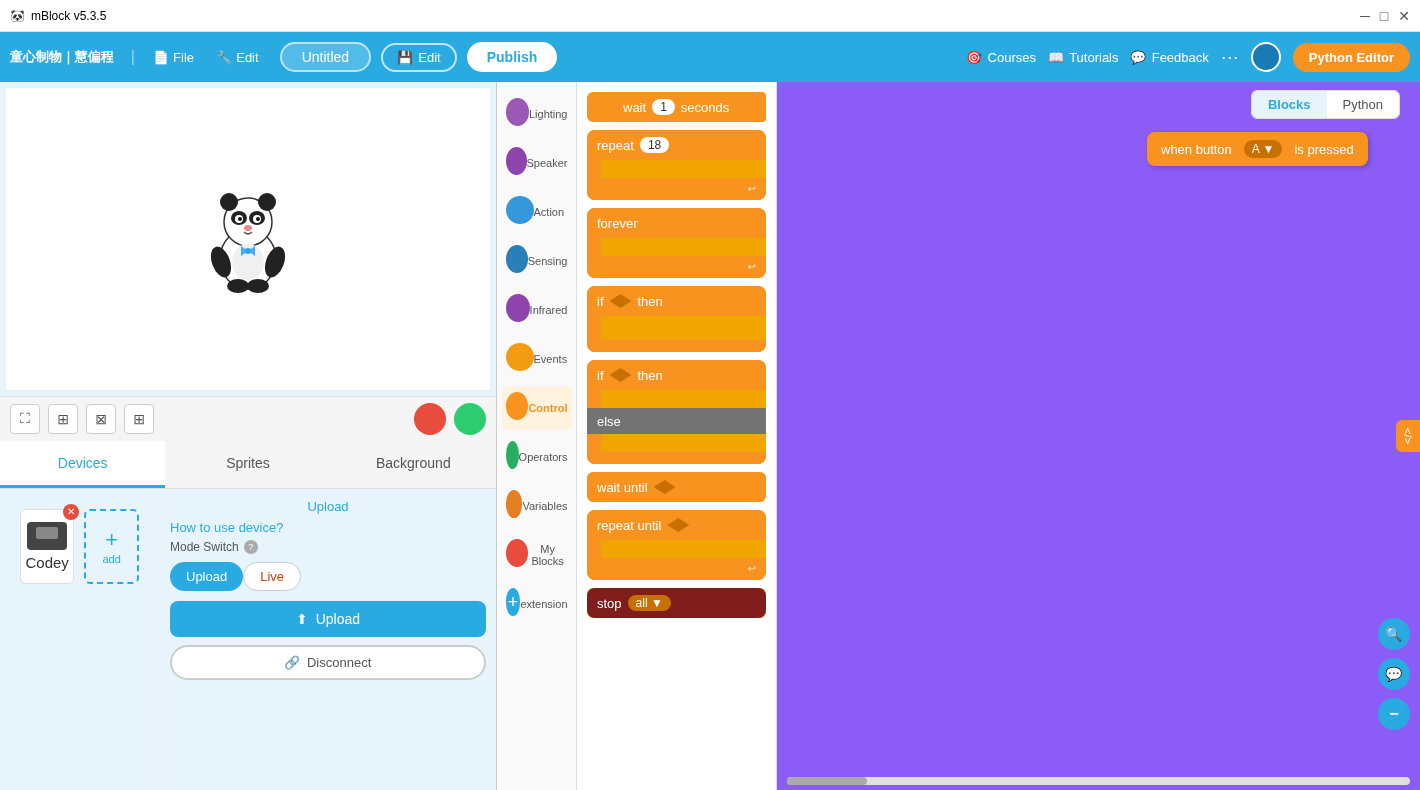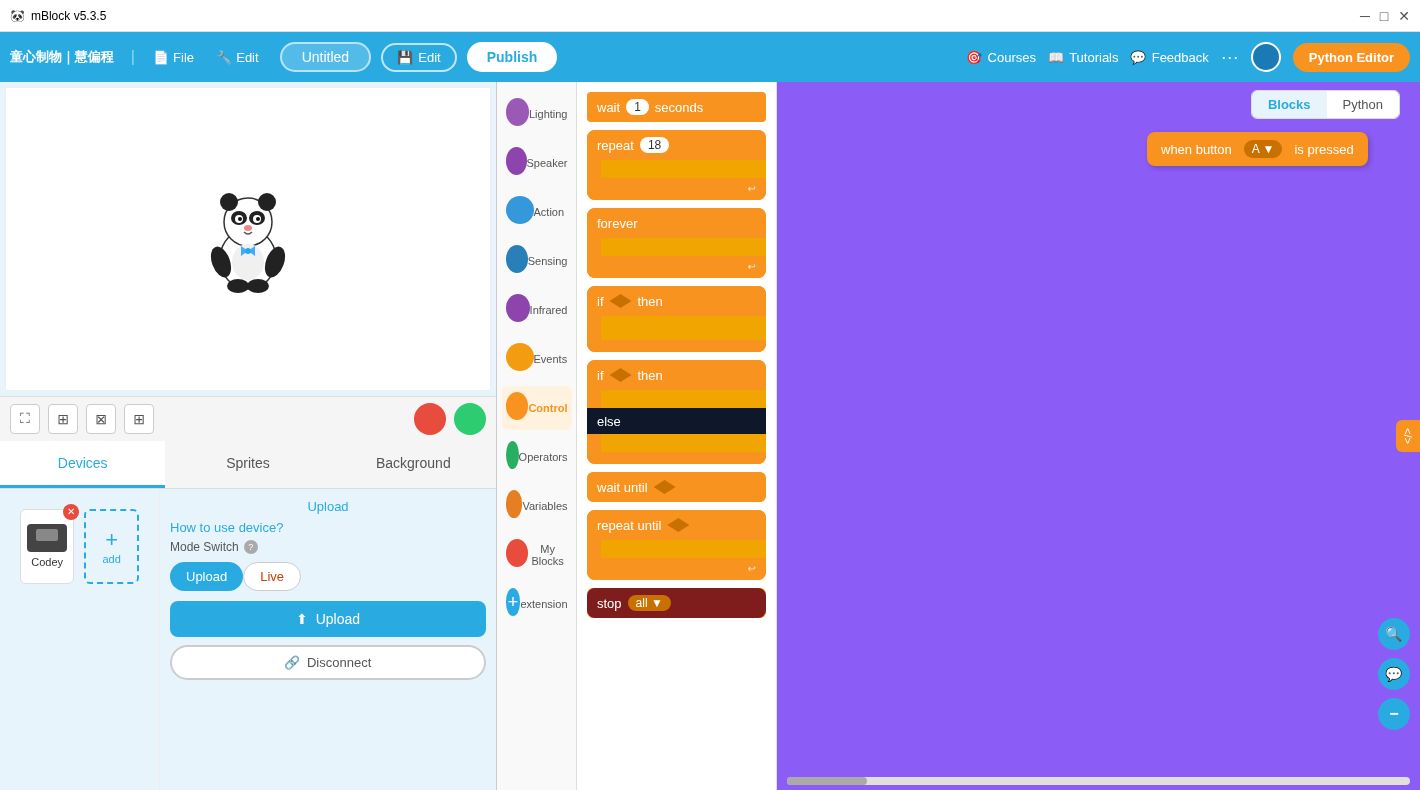--- a/index.html
+++ b/index.html
@@ -169,21 +169,21 @@
       cursor: pointer;
       background: white;
     }
     .device-remove {
       position: absolute; top: -6px; right: -6px;
       width: 16px; height: 16px; border-radius: 50%;
       background: #e74c3c; color: white; font-size: 10px;
       display: flex; align-items: center; justify-content: center;
       cursor: pointer;
     }
-    .device-label { font-size: 11px; color: #333; margin-top: 4px; }
+    .device-label { font-size: 15px; color: #333; margin-top: 4px; }
     .add-card {
       width: 70px; height: 75px;
       border: 2px dashed #29abe2;
       border-radius: 6px;
       display: flex; flex-direction: column; align-items: center; justify-content: center;
       cursor: pointer;
       color: #29abe2;
     }
 
     
@@ -647,21 +647,21 @@
 
       <div class="cat-item">
         <div class="cat-plus">+</div>
         <span class="cat-label">extension</span>
       </div>
     </div>
 
     <div class="blocks-list">
 
       <div class="block block-orange">
-        <div class="block-row" style="background:#f7931e;border-radius:4px;">
+        <div class="block-row" style="background:#f7931e;border-radius:4px;margin-left:26px;">
           <span class="block-text">wait</span>
           <span class="block-value">1</span>
           <span class="block-text">seconds</span>
         </div>
       </div>
 
       <div class="block" style="background:#f7931e;border-radius:8px;">
         <div class="block-row" style="background:#f7931e;border-radius:8px 8px 0 0;">
           <span class="block-text">repeat</span>
           <span class="block-value">18</span>
@@ -692,21 +692,21 @@
         <div style="background:#f7931e;height:12px;border-radius:0 0 8px 8px;"></div>
       </div>
 
       <div class="block" style="background:#f7931e;border-radius:8px;">
         <div class="block-row" style="background:#f7931e;border-radius:8px 8px 0 0;">
           <span class="block-text">if</span>
           <div class="block-diamond"></div>
           <span class="block-text">then</span>
         </div>
         <div style="background:#f0a500;margin:0 0 0 14px;min-height:18px;"></div>
-        <div style="background:#0f172a;padding:4px 10px;">
+        <div style="background:#737373;padding:4px 10px;">
           <span class="block-text">else</span>
         </div>
         <div style="background:#f0a500;margin:0 0 0 14px;min-height:18px;"></div>
         <div style="background:#f7931e;height:12px;border-radius:0 0 8px 8px;"></div>
       </div>
 
       <div class="block block-orange">
         <div class="block-row" style="background:#f7931e;border-radius:8px;">
           <span class="block-text">wait until</span>
           <div class="block-diamond"></div>

